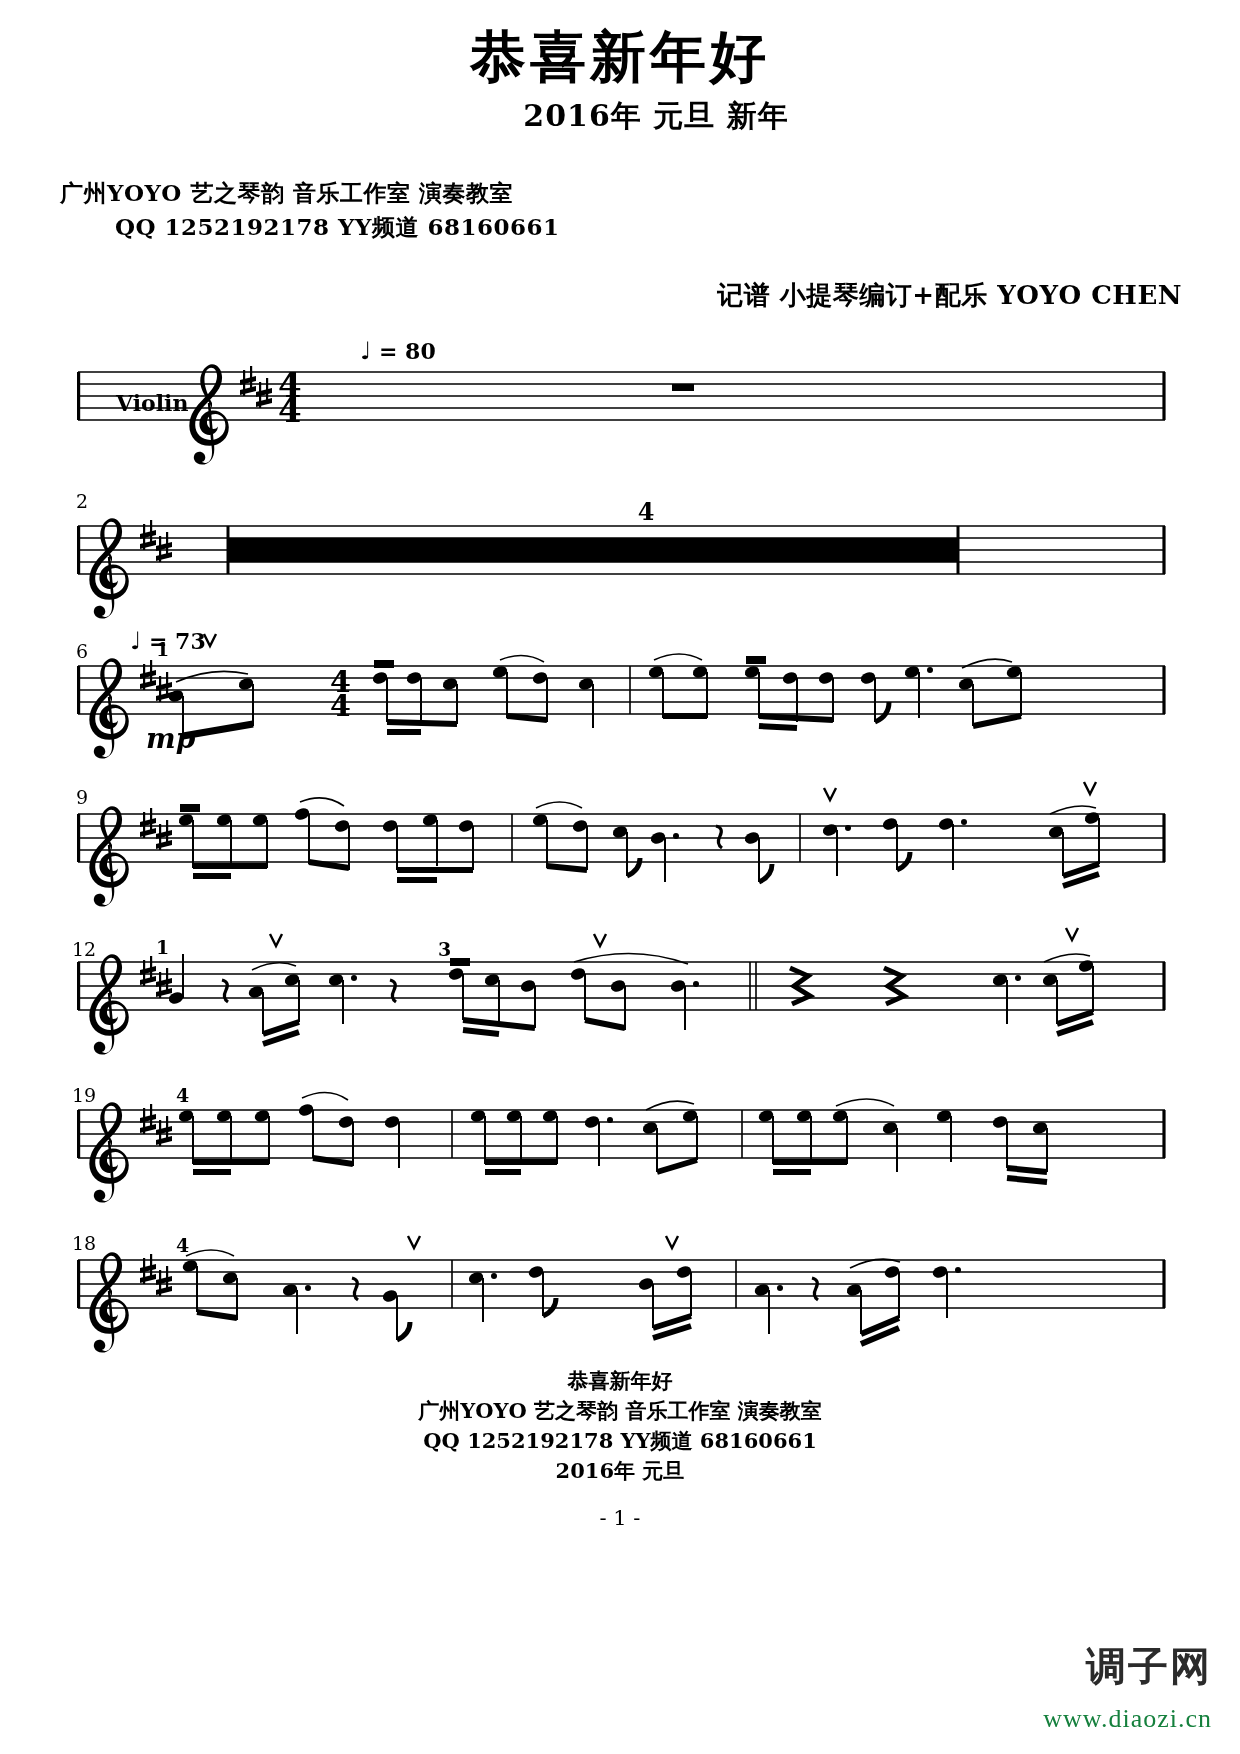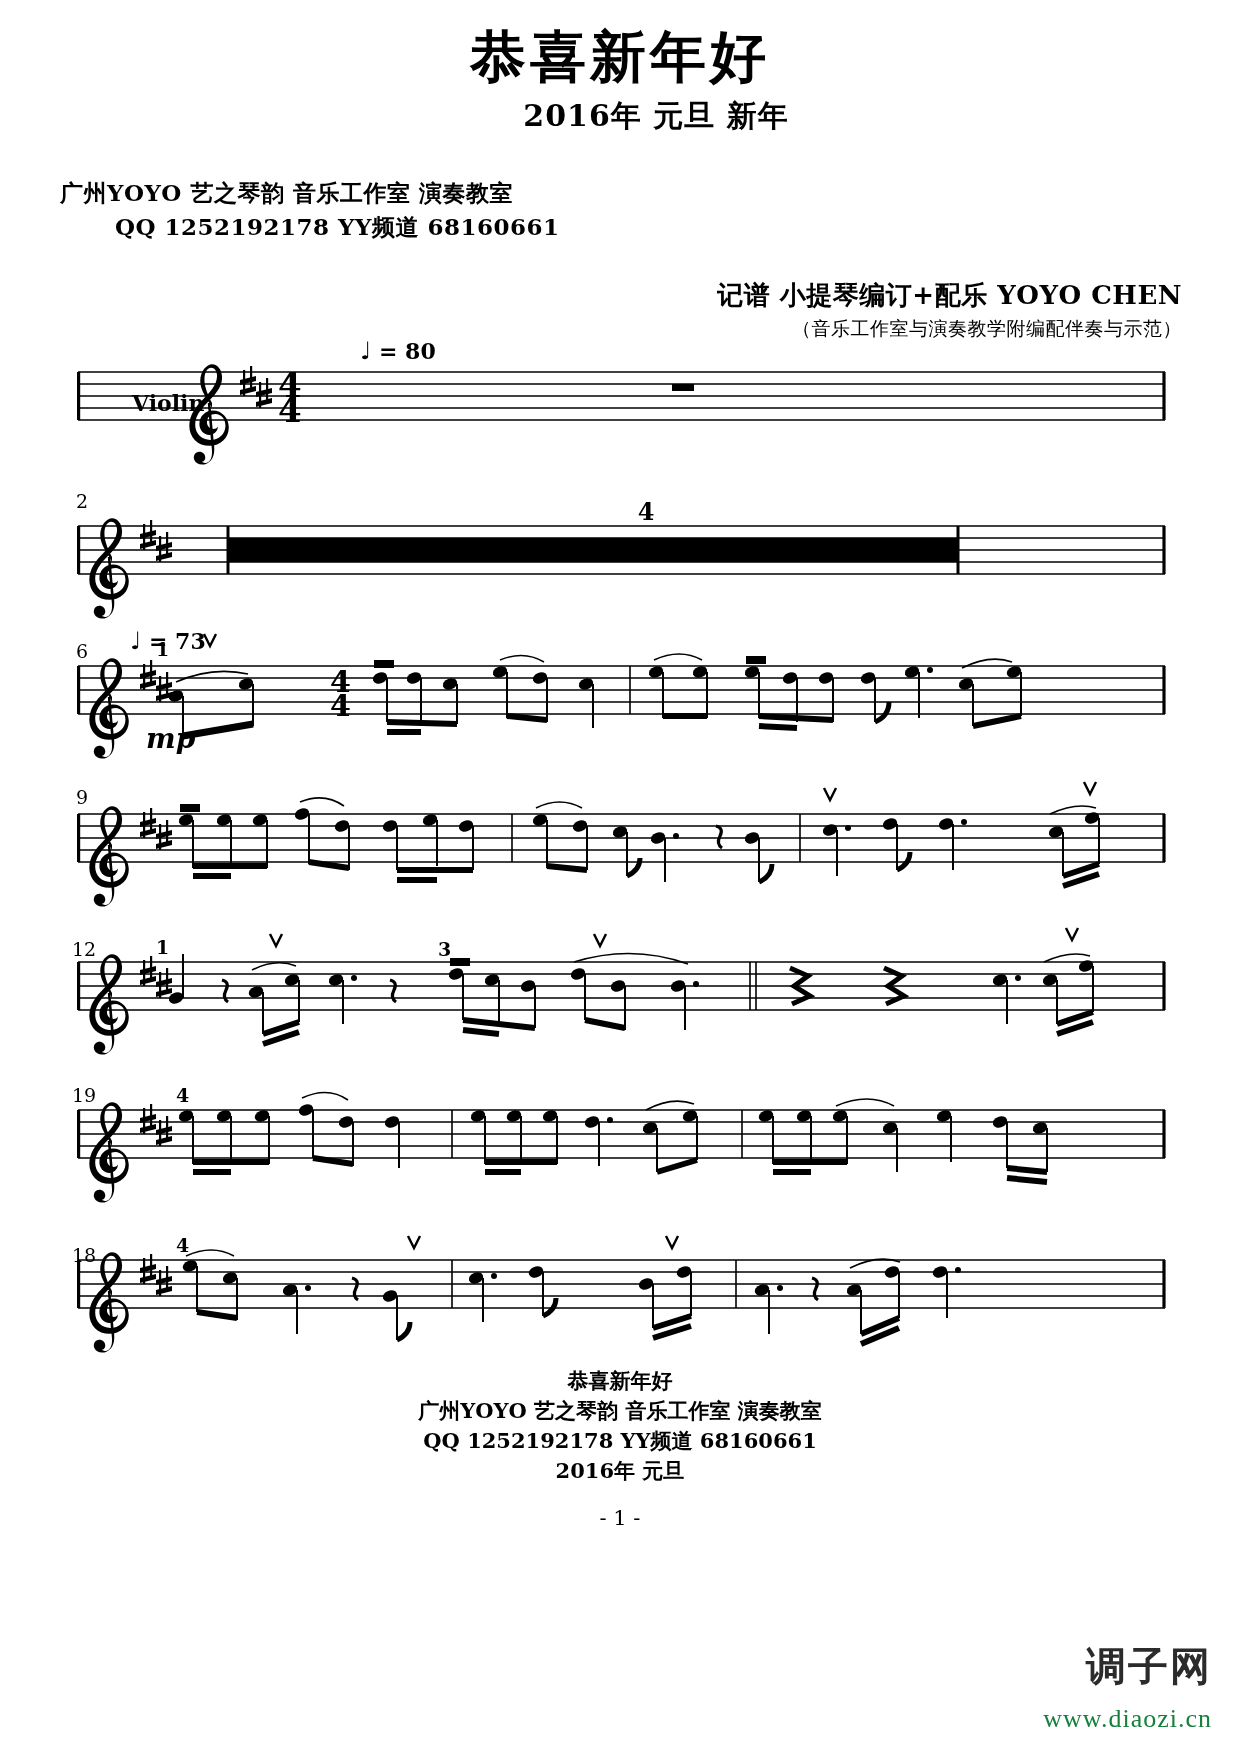--- a/index.html
+++ b/index.html
@@ -128,21 +128,21 @@
   .score {
     position: absolute;
     top: 330px;
     left: 0;
     width: 1240px;
     height: 1040px;
   }
   .instrument-label {
     position: absolute;
     top: 390px;
-    left: 132px;
+    left: 116px;
     font-family: "DejaVu Serif", serif;
     font-weight: bold;
     font-size: 22px;
   }
   .tempo1 {
     position: absolute;
     top: 336px;
     left: 360px;
     font-family: "DejaVu Serif", serif;
     font-size: 22px;
@@ -176,40 +176,39 @@
 
 <div class="page">
 
   <div class="title">恭喜新年好</div>
   <div class="subtitle">2016年 元旦 新年</div>
 
   <div class="studio-line1">广州YOYO  艺之琴韵  音乐工作室 演奏教室</div>
   <div class="studio-line2">QQ 1252192178   YY频道 68160661</div>
 
   <div class="credit-line1">记谱 小提琴编订+配乐 YOYO CHEN</div>
-  <div class="credit-line2">（音乐工作室与演奏教学附编配伴奏与示范）</div>
 
   <div class="instrument-label">Violin</div>
 
   <div class="tempo1">
     <span style="font-size:24px;">♩</span>
     <span>= 80</span>
   </div>
   <div class="tempo2">
     <span style="font-size:24px;">♩</span>
     <span>= 73</span>
   </div>
   <div class="dyn-mp">mp</div>
 
   <div class="meas-num" style="top:490px; left:76px;">2</div>
   <div class="meas-num" style="top:640px; left:76px;">6</div>
   <div class="meas-num" style="top:786px; left:76px;">9</div>
   <div class="meas-num" style="top:938px; left:72px;">12</div>
   <div class="meas-num" style="top:1084px; left:72px;">19</div>
-  <div class="meas-num" style="top:1232px; left:72px;margin-top:12px;">18</div>
+  <div class="meas-num" style="top:1232px; left:72px;">18</div>
 
   <svg class="score" viewBox="0 0 1240 1040">
     <defs>
       <g id="treble-clef">
         <path d="M 0,0 C -6,-12 -14,-20 -14,-32 C -14,-44 -6,-52 0,-52 C 7,-52 12,-45 12,-36
                  C 12,-24 2,-14 -6,-6 C -14,2 -20,10 -20,20 C -20,31 -12,38 -2,38
                  C 8,38 16,31 16,21 C 16,13 11,7 4,7 C -2,7 -6,11 -6,17 C -6,22 -2,25 2,25
                  C 4,25 6,24 7,22 C 7,28 2,32 -3,32 C -10,32 -15,26 -15,19
                  C -15,10 -8,3 1,3 C 12,3 20,12 20,23 C 20,36 10,45 -3,45
                  C -17,45 -27,35 -27,21 C -27,8 -19,-2 -10,-11 C -2,-19 6,-28 6,-38

